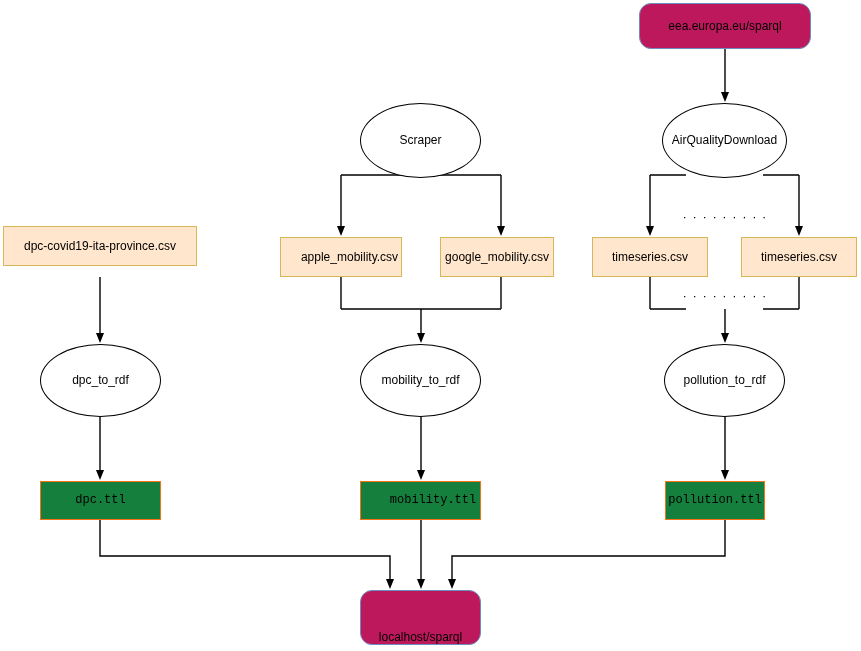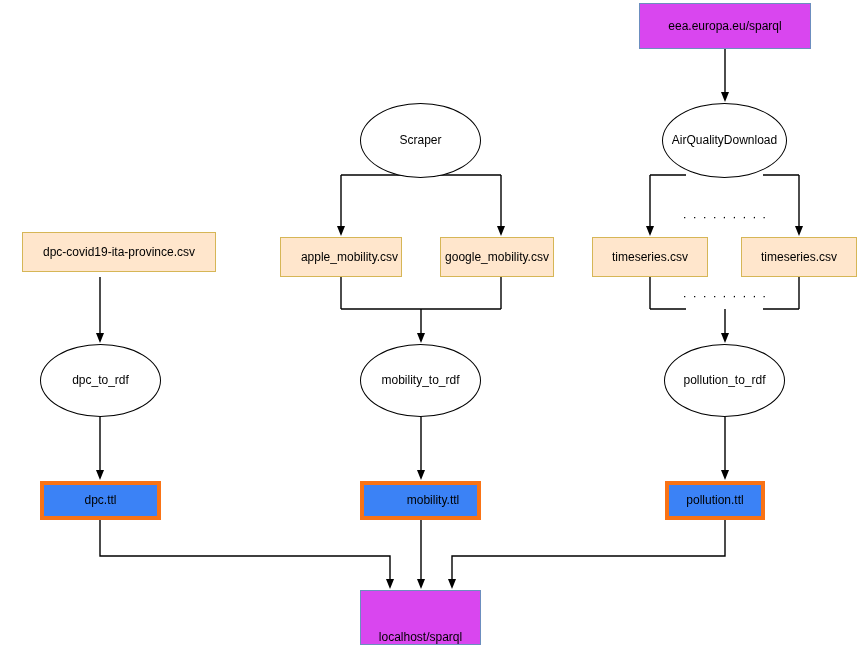--- a/index.html
+++ b/index.html
@@ -36,27 +36,28 @@
     text-align: center;
     font-size: 12px;
     line-height: 1.2;
     color: #000000;
   }
   .node-rect {
     border: 1px solid #d6b656;
     background: #ffe6cc;
   }
   .node-ttl {
-    border: 4px solid #f97316;
-    background: #3b82f6;
+    border: 1px solid #f97316;
+    background: #15803d;
+    font-family: Liberation Mono, monospace;
   }
   .node-endpoint {
     border: 1px solid #6c8ebf;
-    background: #d946ef;
-    border-radius: 0;
+    background: #be185d;
+    border-radius: 12px;
   }
   .node-ellipse {
     border: 1px solid #000000;
     background: #ffffff;
     border-radius: 50%;
   }
   .node-label {
     display: block;
     padding: 0 4px;
     white-space: nowrap;
@@ -112,21 +113,21 @@
   </div>
 
   <div class="node node-ellipse" style="left:360px; top:103px; width:121px; height:75px;">
     <span class="node-label">Scraper</span>
   </div>
 
   <div class="node node-ellipse" style="left:662px; top:103px; width:125px; height:75px;">
     <span class="node-label">AirQualityDownload</span>
   </div>
 
-  <div class="node node-rect" style="left:3px; top:232px; width:194px; height:40px;margin-left:19px;">
+  <div class="node node-rect" style="left:3px; top:226px; width:194px; height:40px;">
     <span class="node-label">dpc-covid19-ita-province.csv</span>
   </div>
 
   <div class="node node-rect" style="left:280px; top:237px; width:122px; height:40px;padding-left:17px;">
     <span class="node-label">apple_mobility.csv</span>
   </div>
 
   <div class="node node-rect" style="left:440px; top:237px; width:114px; height:40px;">
     <span class="node-label">google_mobility.csv</span>
   </div>

